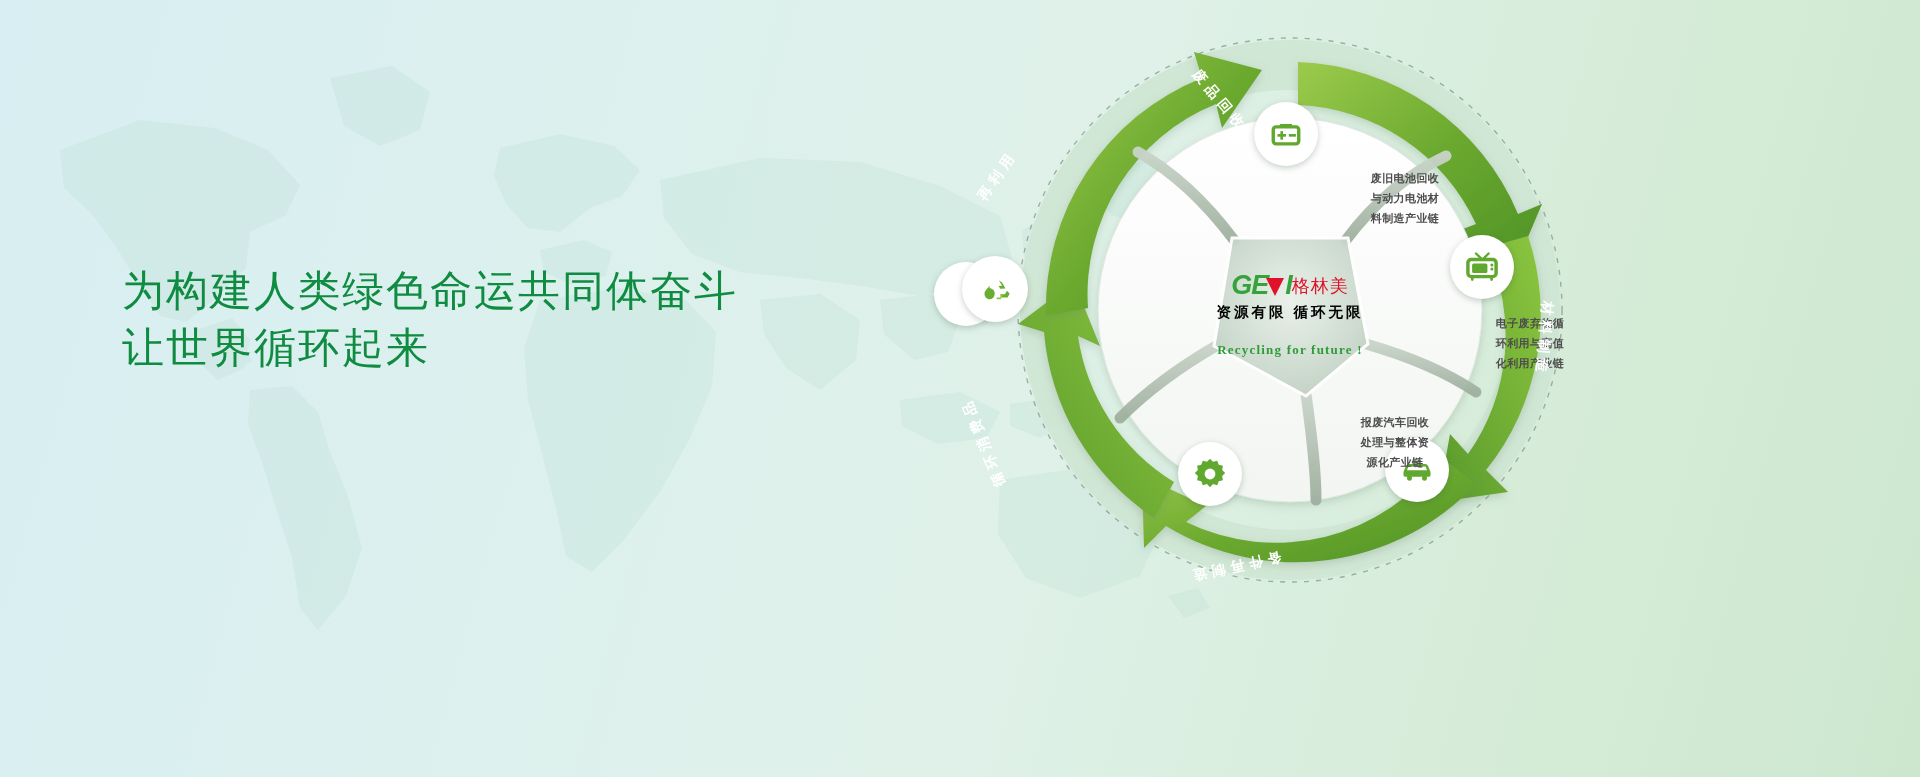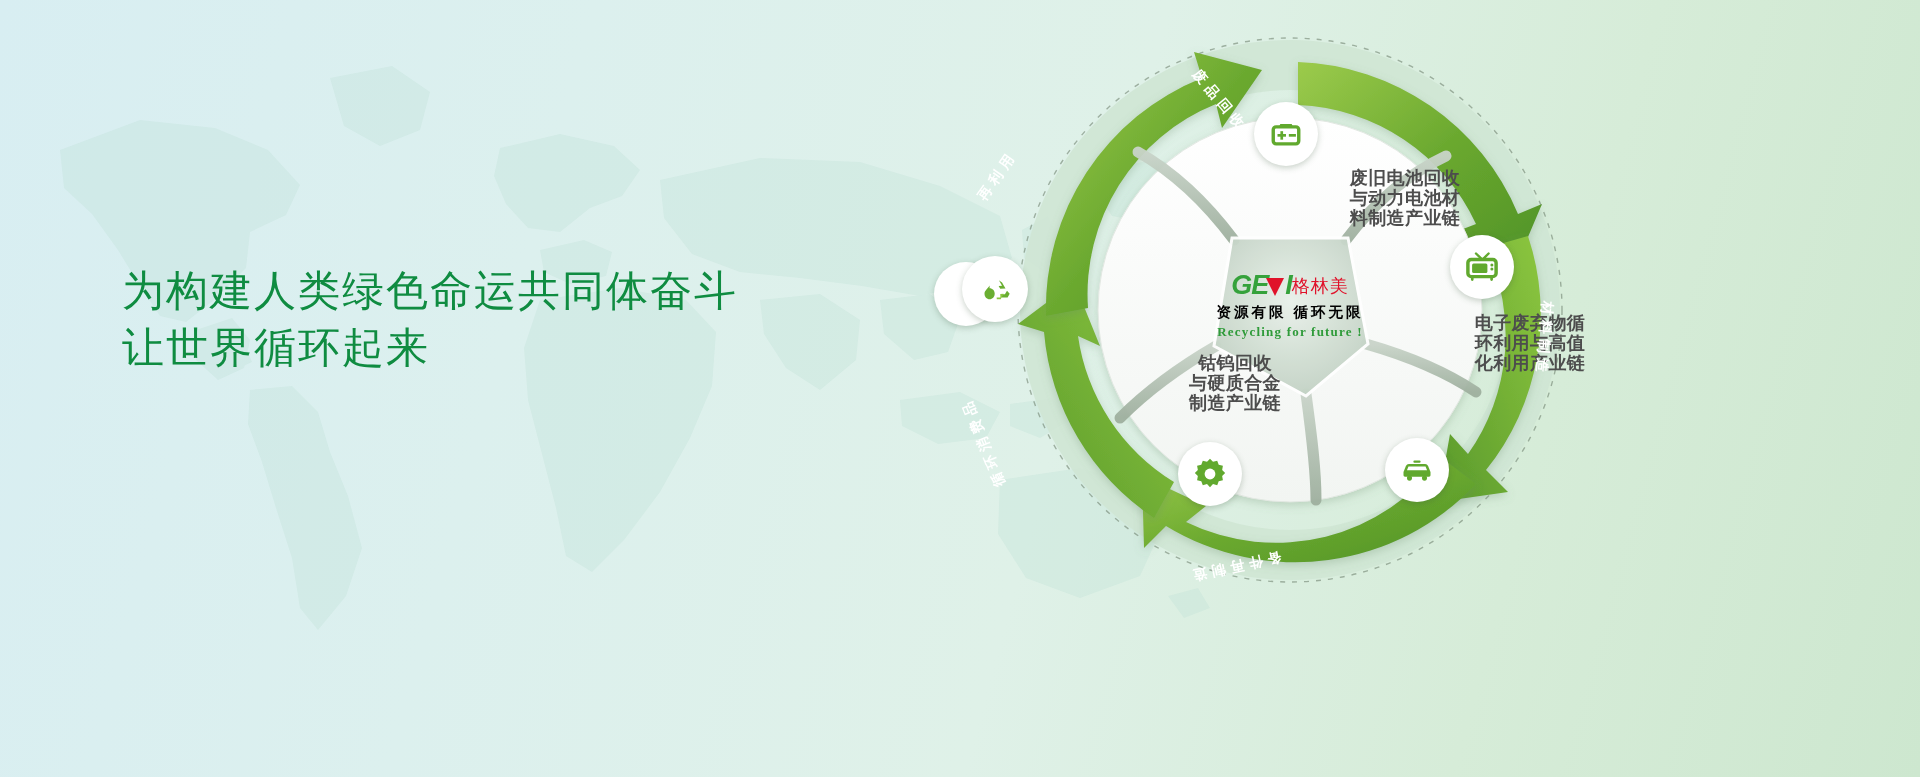--- a/index.html
+++ b/index.html
@@ -23,38 +23,38 @@
     white-space:nowrap;
   }
   .headline div{color:#0f8c41;}
 
   
   #diagram{position:absolute;left:1010px;top:0px;width:560px;height:777px;}
   #diagram svg{display:block;}
 
   .seglabel{
     position:absolute;text-align:center;color:#4d4d4d;
-    font-size:18px;line-height:20px;font-weight:700;
+    font-size:11px;line-height:20px;font-weight:700;
     letter-spacing:.4px;white-space:pre-line;
   }
   .badge{
     position:absolute;border-radius:50%;background:#fff;
     box-shadow:0 2px 6px rgba(60,90,60,.28);
     display:flex;align-items:center;justify-content:center;
   }
   .center-logo{position:absolute;text-align:center;width:220px;}
   .logo-row{display:flex;align-items:center;justify-content:center;}
   .gem{
     font-family:"Liberation Sans",sans-serif;font-weight:700;font-style:italic;
     font-size:27px;color:#35a23b;letter-spacing:-1px;line-height:1;
   }
   .gem-tri{display:inline-block;width:0;height:0;border-left:9px solid transparent;border-right:9px solid transparent;border-top:18px solid #e0122a;margin:0 1px -2px -2px;}
   .gemcn{font-size:18px;font-weight:400;color:#e0122a;letter-spacing:1px;line-height:1;}
   .slogan-cn{font-size:14.5px;font-weight:700;color:#000000;letter-spacing:3px;margin-top:4px;}
-  .slogan-en{font-family:"Liberation Serif","DejaVu Serif",serif;font-size:13px;font-weight:700;color:#2f9b3a;letter-spacing:1.2px;margin-top:2px;}
+  .slogan-en{font-family:"Liberation Serif","DejaVu Serif",serif;font-size:13px;font-weight:700;color:#2f9b3a;letter-spacing:1.2px;margin-top:20px;}
   .five{font-size:22px;font-weight:700;color:#ffffff;letter-spacing:3px;margin-top:22px;text-shadow:0 1px 2px rgba(90,120,90,.45);}
 </style>
 </head>
 <body>
 
 <svg id="worldmap" viewBox="0 0 1920 777" preserveAspectRatio="none">
   <g fill="#bcdfd4" opacity="0.75">
 
     <path d="M60 150 L140 120 L215 128 L268 150 L300 185 L286 215 L250 232 L246 268 L214 300 L186 322 L160 316 L140 286 L118 250 L92 214 L64 188 Z"></path>
     <path d="M196 330 L232 318 L250 340 L244 368 L218 380 L196 360 Z"></path>
@@ -222,24 +222,24 @@
 
 
   <div class="seglabel" style="left:315px;top:168px;width:160px;">废旧电池回收
 与动力电池材
 料制造产业链</div>
 
   <div class="seglabel" style="left:440px;top:313px;width:160px;">电子废弃物循
 环利用与高值
 化利用产业链</div>
 
-
-  <div class="seglabel" style="left:145px;top:353px;width:160px;">钴钨回收
-与硬质合金
-制造产业链</div>
+  <div class="seglabel" style="left:305px;top:412px;width:160px;">报废汽车回收
+处理与整体资
+源化产业链</div>
+
 
   <div style="position:absolute;left:185px;top:85px;transform:translate(0,0) rotate(50deg);transform-origin:left top;
               color:#ffffff;font-size:14px;font-weight:700;letter-spacing:5px;white-space:nowrap;
               left:192px;top:66px;">废品回收</div>
 
   <div style="position:absolute;left:546px;top:302px;transform:rotate(95deg);transform-origin:left top;
               color:#ffffff;font-size:14px;font-weight:700;letter-spacing:5px;white-space:nowrap;">材料制造</div>
 
   <div style="position:absolute;left:273px;top:565px;transform:rotate(168deg);transform-origin:left top;
               color:#ffffff;font-size:14px;font-weight:700;letter-spacing:5px;white-space:nowrap;">备件再制造</div>

